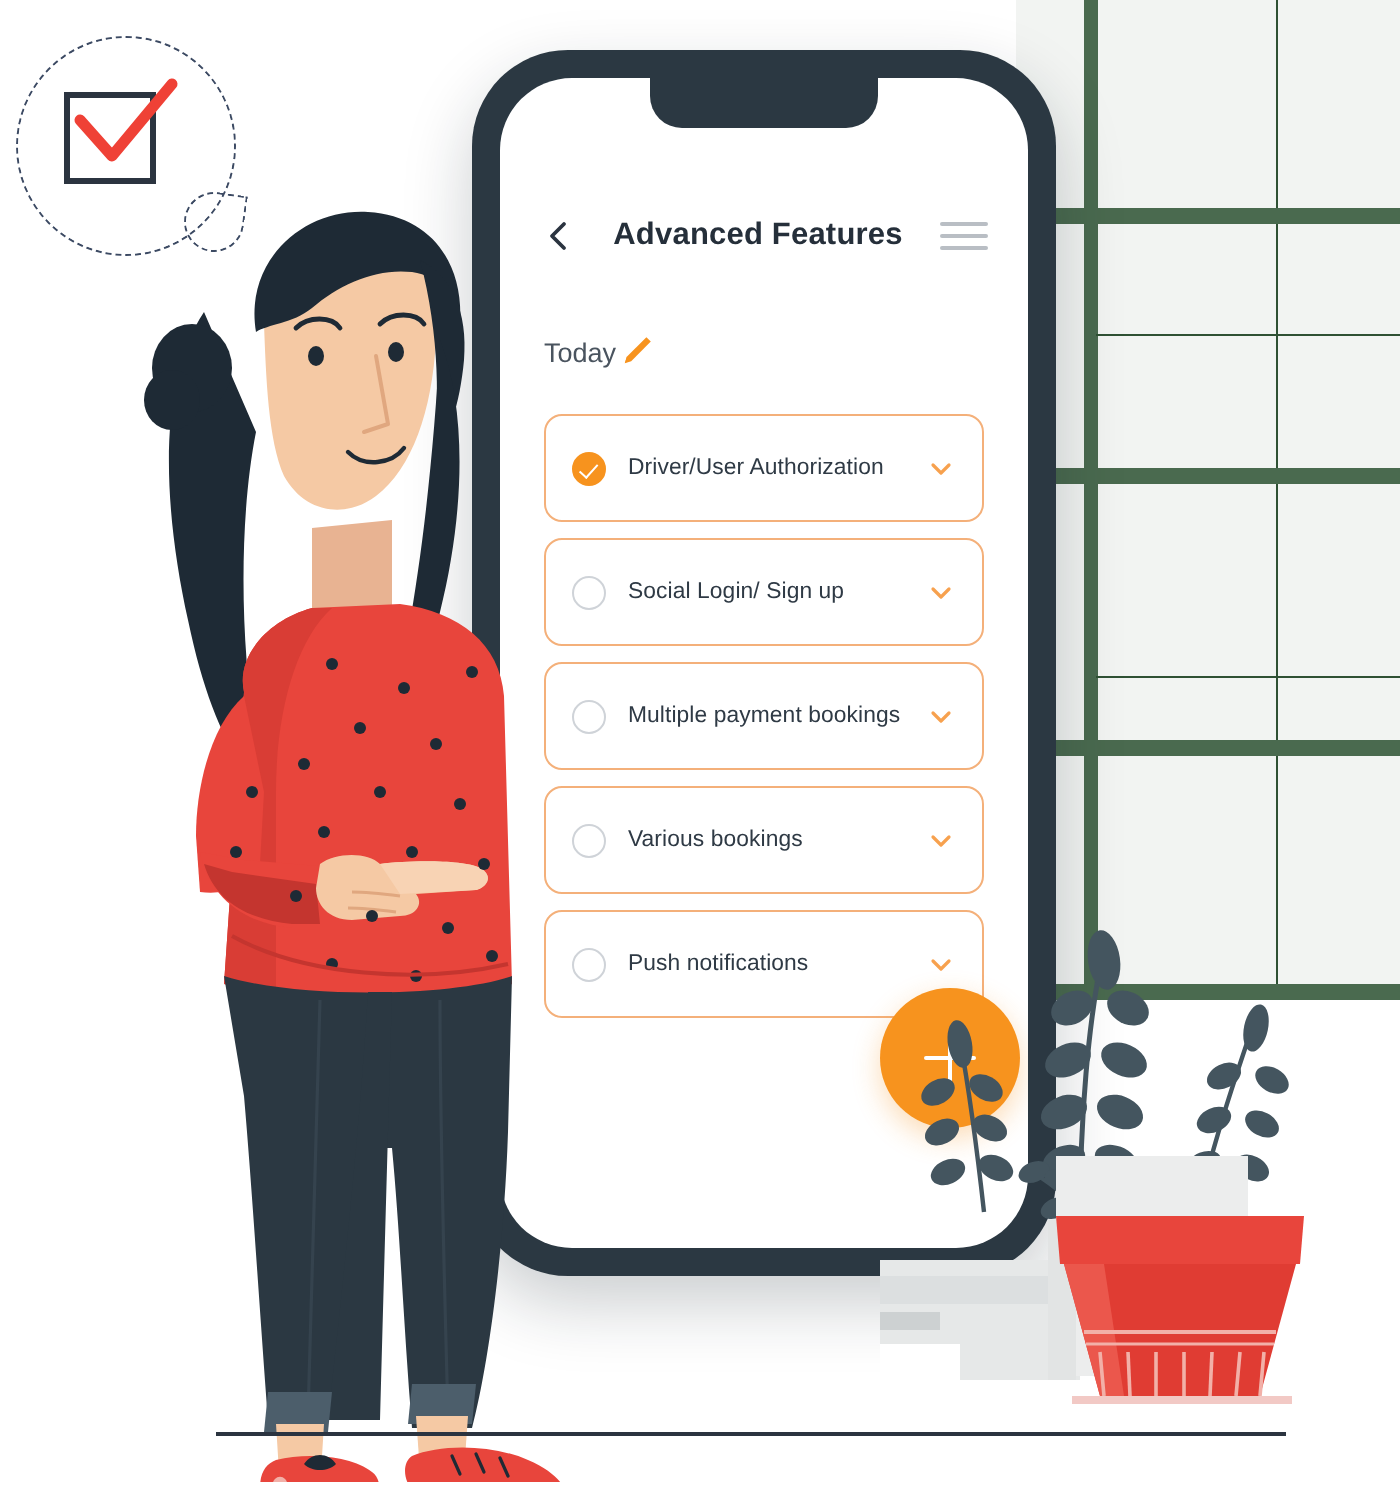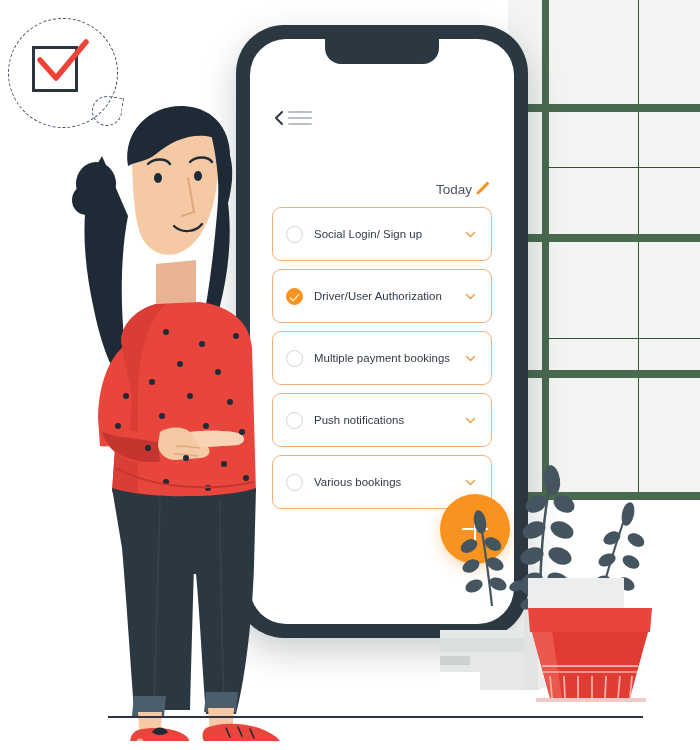--- a/index.html
+++ b/index.html
@@ -58,22 +58,22 @@
   .back-chev{ width:18px; height:18px; flex:0 0 18px; }
   .app-title{
     flex:1; text-align:center; font-size:15.5px; font-weight:700;
     color:#252f3a; letter-spacing:.1px;
   }
   .hamburger{ width:24px; flex:0 0 24px; display:flex; flex-direction:column; gap:4.5px; }
   .hamburger i{ display:block; height:1.6px; background:#b9bec4; border-radius:2px; }
 
   
   .today-row{
-    position:absolute; left:0; top:133px; width:100%; height:34px;
-    display:flex; align-items:center; justify-content:flex-end;
+    position:absolute; left:0; top:120px; width:100%; height:34px;
+    display:flex; align-items:center; justify-content:flex-start;
     padding:0 22px;
   }
   .today-label{ font-size:13.5px; color:#4a545f; }
   .pencil{ width:20px; height:20px; }
 
   
   .cards{ position:absolute; left:22px; top:168px; right:22px; }
   .card{
     position:relative; height:54px; margin-bottom:8px;
     border:1px solid #f4b07a; border-radius:9px; background:#fff;
@@ -161,67 +161,68 @@
   </div>
 
   <div class="phone">
     <div class="phone-screen">
       <div class="notch"></div>
 
       <div class="app-header">
         <svg class="back-chev" viewBox="0 0 18 18">
           <path d="M12 3 L6 9 L12 15" stroke="#2b3440" stroke-width="1.9" fill="none" stroke-linecap="round" stroke-linejoin="round"></path>
         </svg>
+        <div class="app-title">Advanced Features</div>
         <div class="hamburger">
           <i></i>
             <i></i>
             <i></i>
         </div>
       </div>
 
       <div class="today-row">
         <span class="today-label">Today</span>
         <svg class="pencil" viewBox="0 0 20 20">
           <path d="M15.2 2.6 L17.4 4.8 L7.6 14.6 L4.4 15.6 L5.4 12.4 Z" fill="#f7931e"></path>
           <path d="M4.4 15.6 L5.4 12.4 L6.9 13.9 Z" fill="#f7931e"></path>
         </svg>
       </div>
 
       <div class="cards">
+        <div class="card checked">
+          <span class="card-radio"></span>
+          <span class="card-label">Driver/User Authorization</span>
+          <svg class="chev-down" viewBox="0 0 13 13">
+            <path d="M2.5 4.5 L6.5 8.5 L10.5 4.5" stroke="#f7a14e" stroke-width="1.6" fill="none" stroke-linecap="round" stroke-linejoin="round"></path>
+          </svg>
+        </div>
         <div class="card">
           <span class="card-radio"></span>
           <span class="card-label">Social Login/ Sign up</span>
           <svg class="chev-down" viewBox="0 0 13 13">
             <path d="M2.5 4.5 L6.5 8.5 L10.5 4.5" stroke="#f7a14e" stroke-width="1.6" fill="none" stroke-linecap="round" stroke-linejoin="round"></path>
           </svg>
         </div>
-        <div class="card checked">
-          <span class="card-radio"></span>
-          <span class="card-label">Driver/User Authorization</span>
-          <svg class="chev-down" viewBox="0 0 13 13">
-            <path d="M2.5 4.5 L6.5 8.5 L10.5 4.5" stroke="#f7a14e" stroke-width="1.6" fill="none" stroke-linecap="round" stroke-linejoin="round"></path>
-          </svg>
-        </div>
         <div class="card">
           <span class="card-radio"></span>
           <span class="card-label">Multiple payment bookings</span>
           <svg class="chev-down" viewBox="0 0 13 13">
             <path d="M2.5 4.5 L6.5 8.5 L10.5 4.5" stroke="#f7a14e" stroke-width="1.6" fill="none" stroke-linecap="round" stroke-linejoin="round"></path>
           </svg>
         </div>
         <div class="card">
           <span class="card-radio"></span>
-          <span class="card-label">Push notifications</span>
+          <span class="card-label">Various bookings</span>
           <svg class="chev-down" viewBox="0 0 13 13">
             <path d="M2.5 4.5 L6.5 8.5 L10.5 4.5" stroke="#f7a14e" stroke-width="1.6" fill="none" stroke-linecap="round" stroke-linejoin="round"></path>
           </svg>
         </div>
         <div class="card">
           <span class="card-radio"></span>
-          <span class="card-label">Various bookings</span>
+          <span class="card-label">Push notifications</span>
           <svg class="chev-down" viewBox="0 0 13 13">
             <path d="M2.5 4.5 L6.5 8.5 L10.5 4.5" stroke="#f7a14e" stroke-width="1.6" fill="none" stroke-linecap="round" stroke-linejoin="round"></path>
           </svg>
         </div>
       </div>
 
       <div class="fab">
         <span class="plus-h"></span>
         <span class="plus-v"></span>
       </div>

